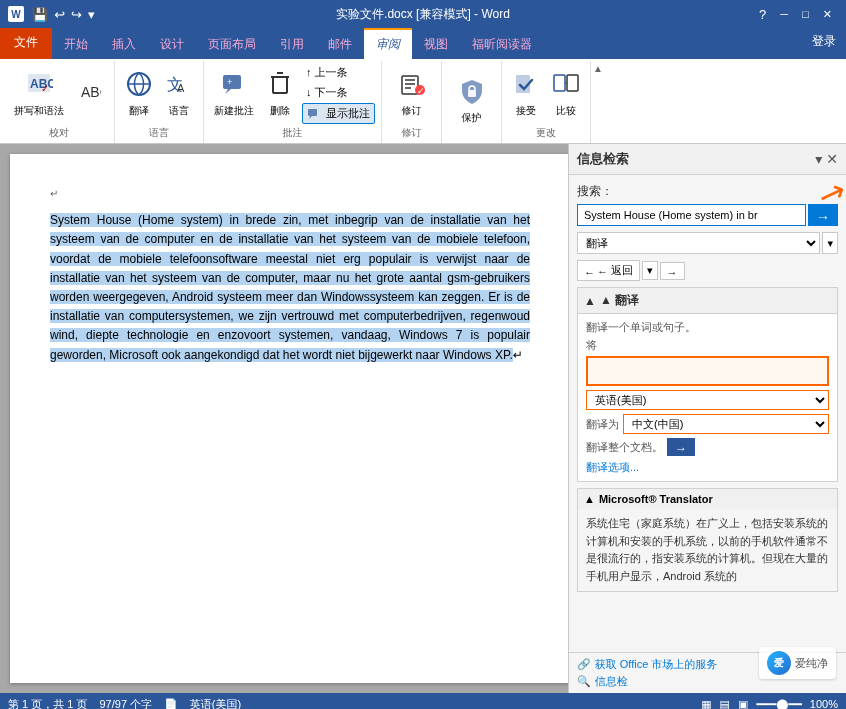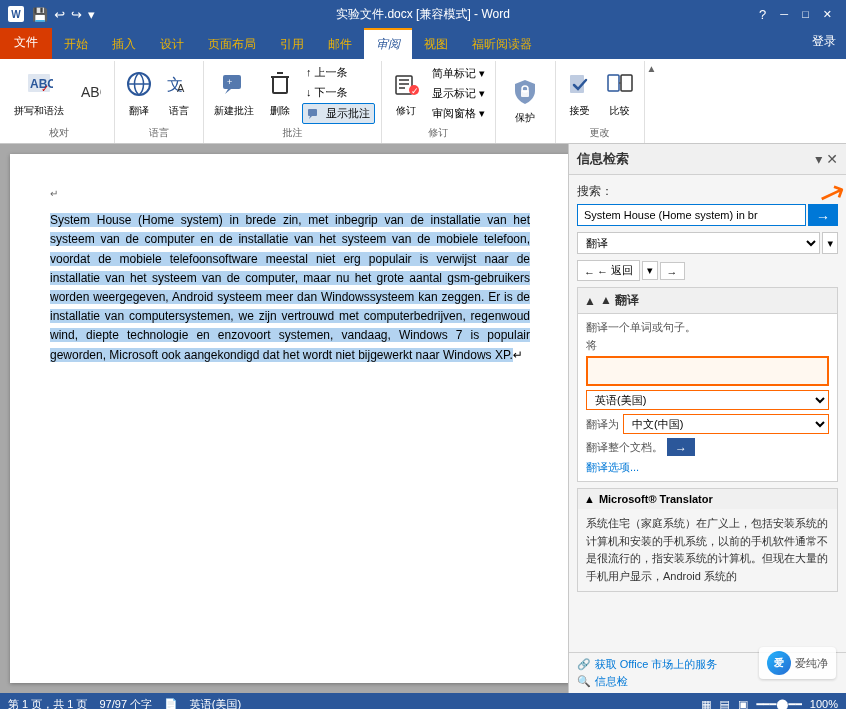--- a/index.html
+++ b/index.html
@@ -24,21 +24,21 @@
     .title-bar-title { position: absolute; left: 50%; transform: translateX(-50%); font-size: 12px; white-space: nowrap; }
     .title-bar-controls { display: flex; align-items: center; gap: 2px; }
     .title-bar-controls span { font-size: 11px; padding: 2px 6px; cursor: pointer; }
     .help-icon { font-size: 13px; cursor: pointer; margin-right: 8px; }
 
     
     .ribbon { background: #fff; border-bottom: 1px solid #c8c8c8; }
     .ribbon-tabs { display: flex; background: #2b579a; }
     .ribbon-tab {
       padding: 6px 12px;
-      color: #eab308;
+      color: #f9a8d4;
       font-size: 12px;
       cursor: pointer;
       border-top: 2px solid transparent;
     }
     .ribbon-tab.active { background: white; color: #2b579a; border-top: 2px solid #ff9900; font-style: italic; }
     .ribbon-tab-file {
       background: #d83b01;
       padding: 6px 14px;
       color: white;
       font-size: 12px;
@@ -493,25 +493,20 @@
                 <rect x="4" y="6" width="16" height="18" rx="1" fill="none" stroke="#333" stroke-width="1.5"></rect>
                 <line x1="7" y1="10" x2="17" y2="10" stroke="#333" stroke-width="1.5"></line>
                 <line x1="7" y1="14" x2="17" y2="14" stroke="#333" stroke-width="1.5"></line>
                 <line x1="7" y1="18" x2="13" y2="18" stroke="#333" stroke-width="1.5"></line>
                 <circle cx="22" cy="20" r="5" fill="#ff4444"></circle>
                 <text x="19" y="24" font-size="9" fill="white">✓</text>
               </svg>
           </div>
           <div class="label">修订</div>
         </div>
-        <div class="ribbon-stack">
-          <div class="ribbon-btn-small">简单标记 ▾</div>
-          <div class="ribbon-btn-small">显示标记 ▾</div>
-          <div class="ribbon-btn-small">审阅窗格 ▾</div>
-        </div>
       </div>
       <div class="ribbon-group-label">修订</div>
     </div>
 
     <div class="ribbon-group">
       <div class="ribbon-group-content">
         <div class="ribbon-btn-large">
           <div class="icon">
             <svg width="28" height="28" viewBox="0 0 28 28">
                 <path d="M14 3 L24 7 L24 14 C24 20 19 25 14 27 C9 25 4 20 4 14 L4 7 Z" fill="#2b579a" opacity="0.6"></path>

